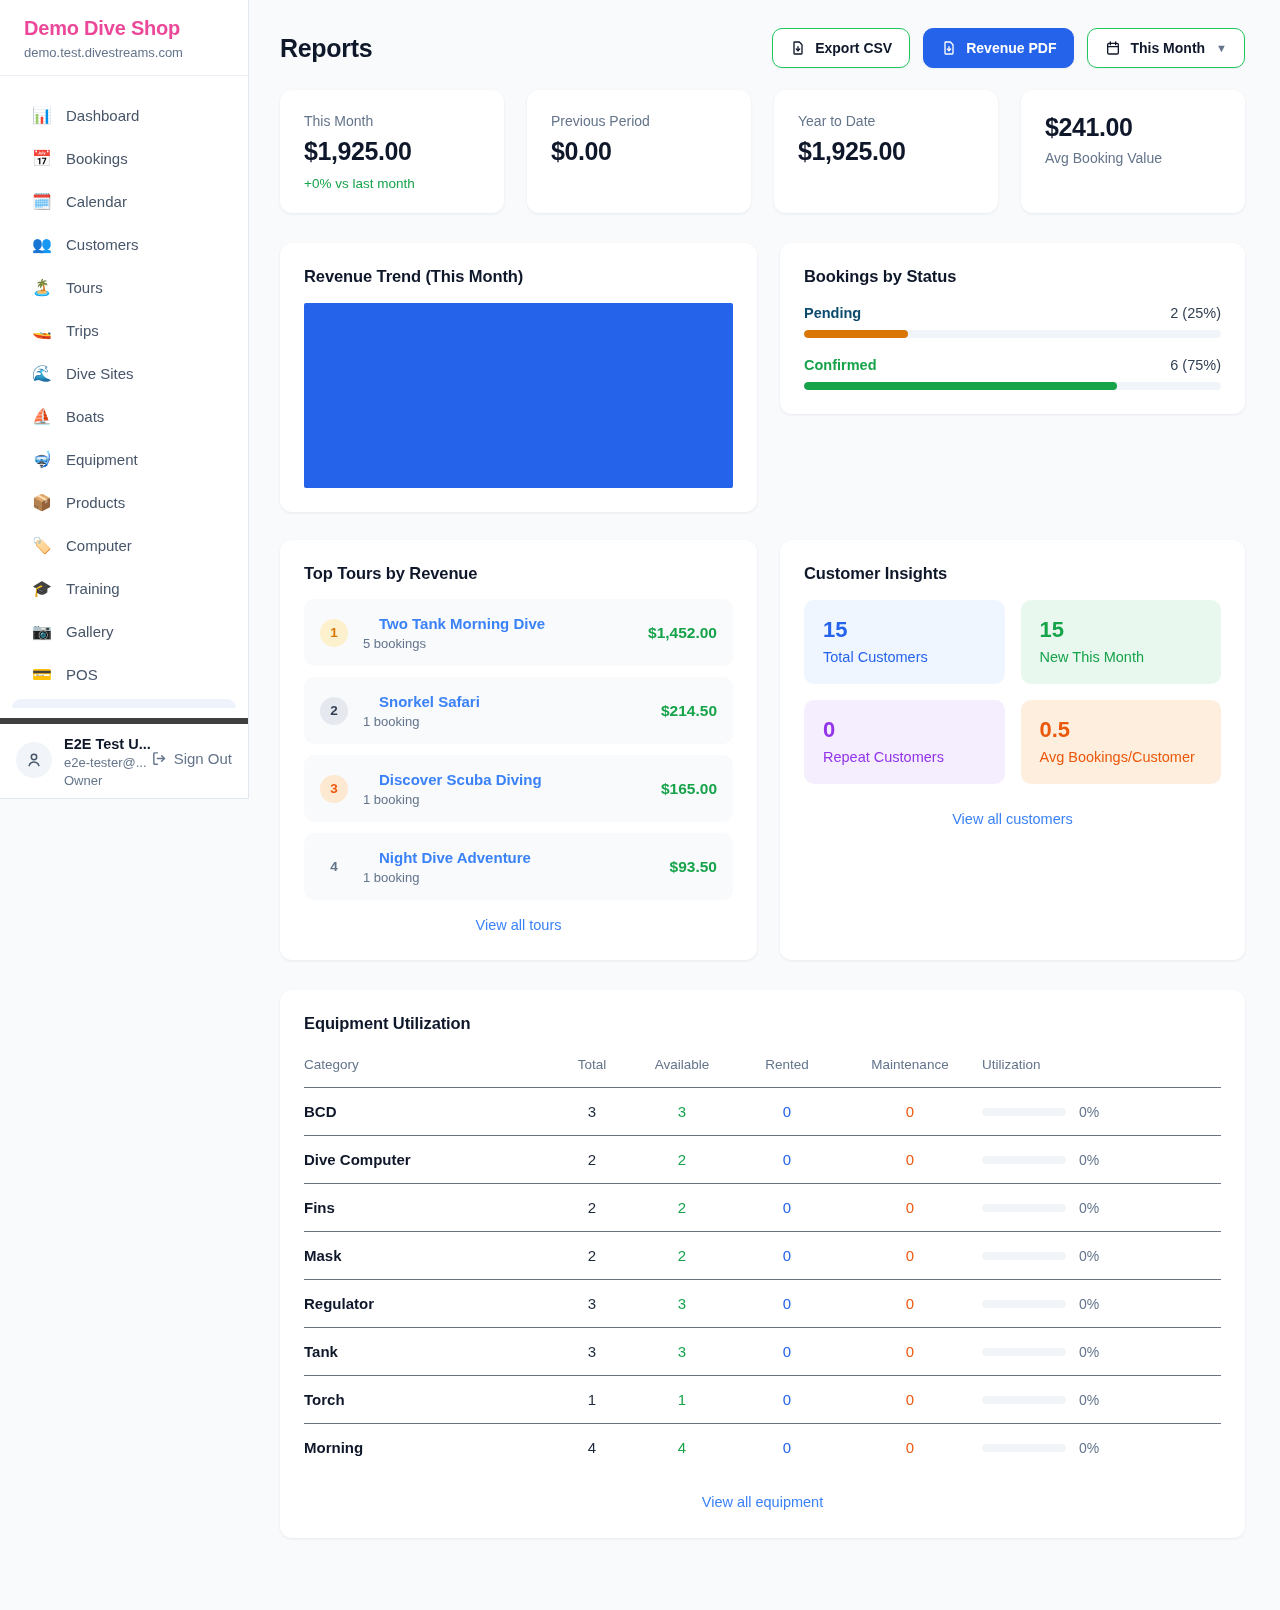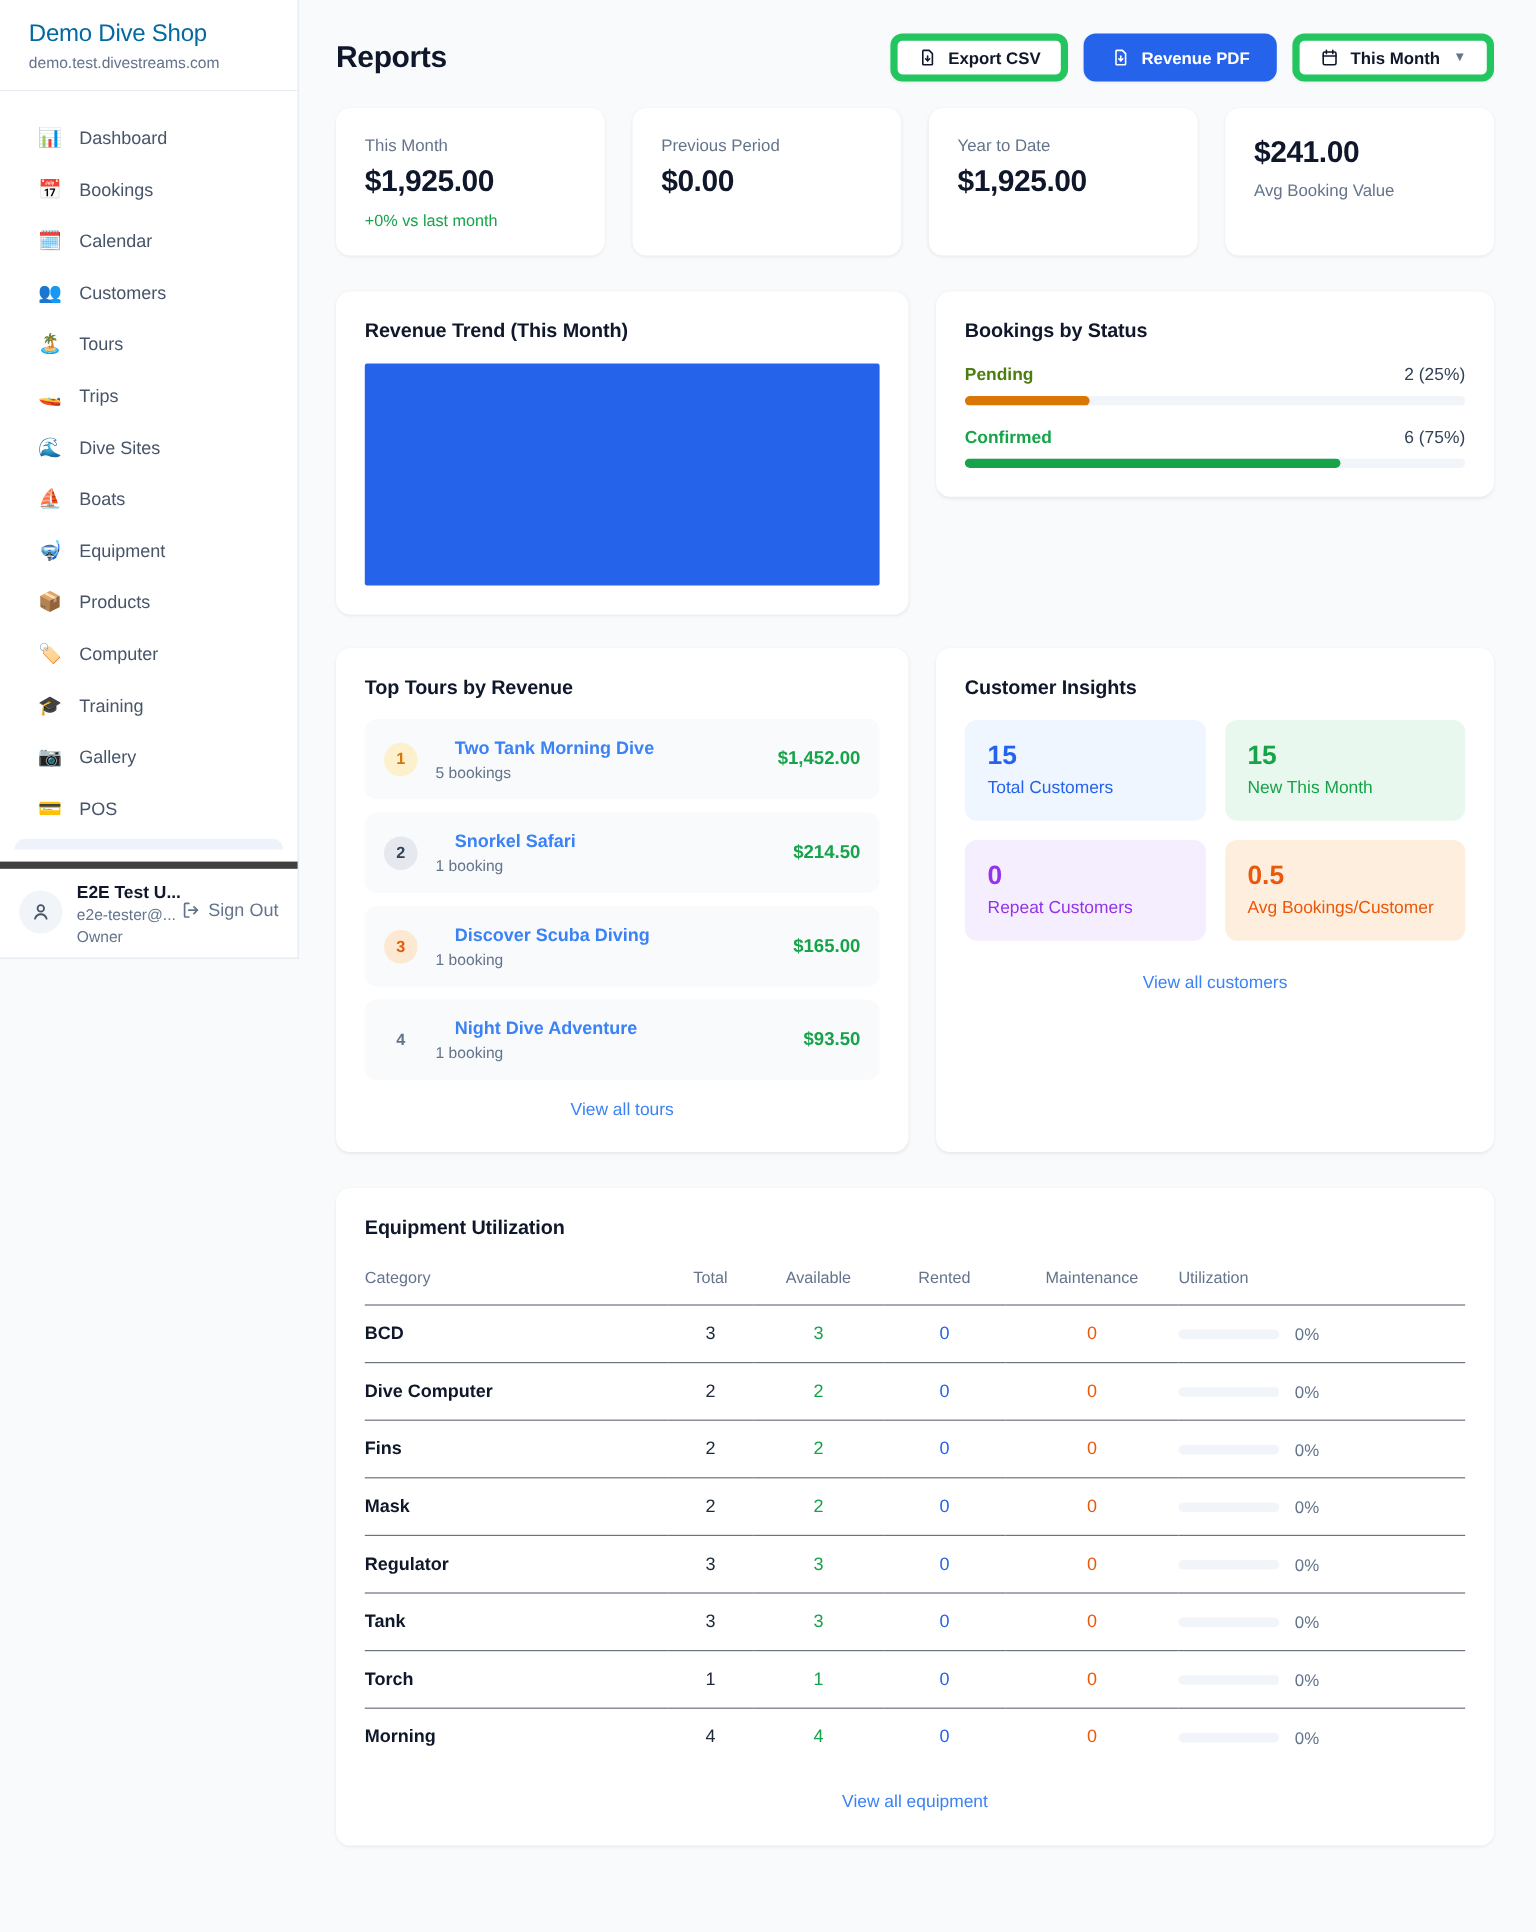--- a/index.html
+++ b/index.html
@@ -10,21 +10,21 @@
     font-family:"Liberation Sans", sans-serif;
     color:#0f172a;
   }
   
   .sidebar {
     position:absolute; top:0; left:0; width:249px; height:799px;
     background:#ffffff; border-right:1px solid #e2e8f0; border-bottom:1px solid #e2e8f0;
     display:flex; flex-direction:column;
   }
   .sidebar-header { padding:17px 24px 15px; border-bottom:1px solid #e9eef4; }
-  .shop-title { color:#0369a1; font-size:20px; font-weight:normal; letter-spacing:-0.2px; }
+  .shop-title { color:#ec4899; font-size:20px; font-weight:bold; letter-spacing:-0.2px; }
   .shop-domain { color:#64748b; font-size:13px; margin-top:5px; }
   .nav { flex:1; padding:18px 12px 0; overflow:hidden; display:flex; flex-direction:column; }
   .nav-item {
     display:flex; align-items:center; gap:14px;
     padding:10px 10px 10px 20px; border-radius:8px;
     color:#475569; font-size:15px; line-height:23px; cursor:pointer;
   }
   .nav-icon { font-size:16px; width:20px; text-align:center; flex:none; }
   .active-pill { height:9px; margin-top:3px; background:#edf2fb; border-radius:10px 10px 0 0; }
   .sidebar-footer {
@@ -42,21 +42,21 @@
     margin-left:auto; color:#64748b; font-size:15px;
     display:flex; align-items:center; gap:6px; margin-top:14px; cursor:pointer; white-space:nowrap;
   }
   
   .main { position:absolute; left:280px; top:0; width:965px; }
   .page-header { display:flex; align-items:center; justify-content:space-between; margin-top:28px; }
   .page-title { font-size:25px; font-weight:800; letter-spacing:-0.3px; }
   .header-actions { display:flex; gap:13px; }
   .btn {
     display:inline-flex; align-items:center; gap:9px; height:40px; padding:0 17px;
-    border-radius:10px; background:#fff; border:6px solid #22c55e;
+    border-radius:10px; background:#fff; border:1px solid #22c55e;
     font-size:14px; font-weight:bold; color:#0f172a; cursor:pointer;
     box-shadow:0 1px 2px rgba(15,23,42,.05);
   }
   .btn-primary { background:#2563eb; border-color:#2563eb; color:#fff; }
   .chevron { font-size:11px; color:#64748b; margin-left:2px; }
 
   .card { background:#fff; border-radius:12px; box-shadow:0 1px 3px rgba(15,23,42,.07); }
 
   .stats-grid { display:grid; grid-template-columns:repeat(4,1fr); gap:23px; margin-top:22px; }
   .stat-card { padding:23px 24px; height:123px; }
@@ -70,21 +70,21 @@
   .row2 { margin-top:30px; }
   .row3 { margin-top:28px; }
   .panel { padding:24px; }
   .panel-title { font-size:16.5px; font-weight:bold; letter-spacing:-0.1px; }
 
   .chart-block { margin-top:17px; height:185px; background:#2563eb; border-radius:2px; }
 
   .status-row { margin-top:19px; }
   .status-head { display:flex; justify-content:space-between; font-size:14.5px; align-items:baseline; }
   .status-label { font-weight:bold; }
-  .status-label.amber { color:#4d7c0f; }
+  .status-label.amber { color:#0c4a6e; }
   .status-label.green { color:#16a34a; }
   .status-count { color:#334155; }
   .track { height:8px; background:#f1f5f9; border-radius:4px; margin-top:9px; overflow:hidden; }
   .fill { height:100%; border-radius:4px; }
   .fill.amber { background:#d97706; }
   .fill.green { background:#16a34a; }
 
   .row3 .panel { height:420px; }
   .tour-row {
     display:flex; align-items:center; gap:15px; background:#f8fafc;

